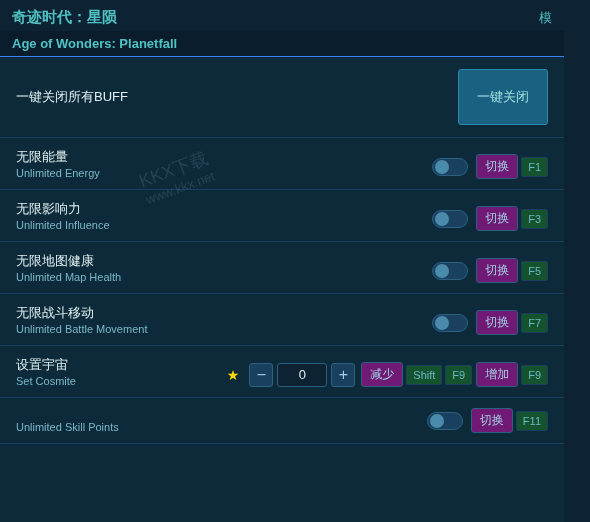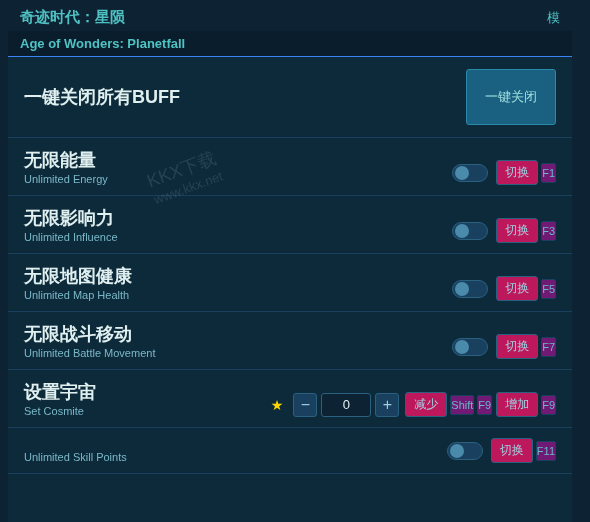--- a/index.html
+++ b/index.html
@@ -10,21 +10,20 @@
       font-family: Arial, sans-serif;
       overflow: hidden;
     }
 
     .app-window {
       width: 564px;
       height: 522px;
       background: #0d2233;
       display: flex;
       flex-direction: column;
-      margin-left: 8px;
     }
 
     .title-bar {
       background: #0d2233;
       padding: 8px 12px 4px 12px;
       display: flex;
       justify-content: space-between;
       align-items: center;
     }
 
@@ -64,22 +63,22 @@
       justify-content: space-between;
     }
 
     .section-label {
       display: flex;
       flex-direction: column;
     }
 
     .label-zh {
       color: #e0f0f0;
-      font-size: 18px;
-      font-weight: bold;
+      font-size: 13px;
+      font-weight: normal;
     }
 
     .label-en {
       color: #7ab8c8;
       font-size: 11px;
       margin-top: 1px;
     }
 
     .section-controls {
       display: flex;
@@ -119,35 +118,35 @@
       background: #1a6080;
       color: #a0e0e0;
       border: 1px solid #2a8aaa;
       padding: 18px 18px;
       font-size: 13px;
       cursor: pointer;
       border-radius: 3px;
     }
 
     .btn-key {
-      background: #be185d;
+      background: #701a75;
       color: #a0d0e0;
       border: 1px solid #2a6080;
       padding: 3px 8px;
       font-size: 12px;
       cursor: pointer;
       border-radius: 3px;
       white-space: nowrap;
     }
 
     .btn-key-label {
-      background: #701a75;
+      background: #14532d;
       color: #6ab8c8;
       border: 1px solid #1a4060;
-      padding: 3px 0;
+      padding: 3px 6px;
       font-size: 11px;
       border-radius: 2px;
     }
 
     .key-group {
       display: flex;
       align-items: center;
       gap: 3px;
     }
 

